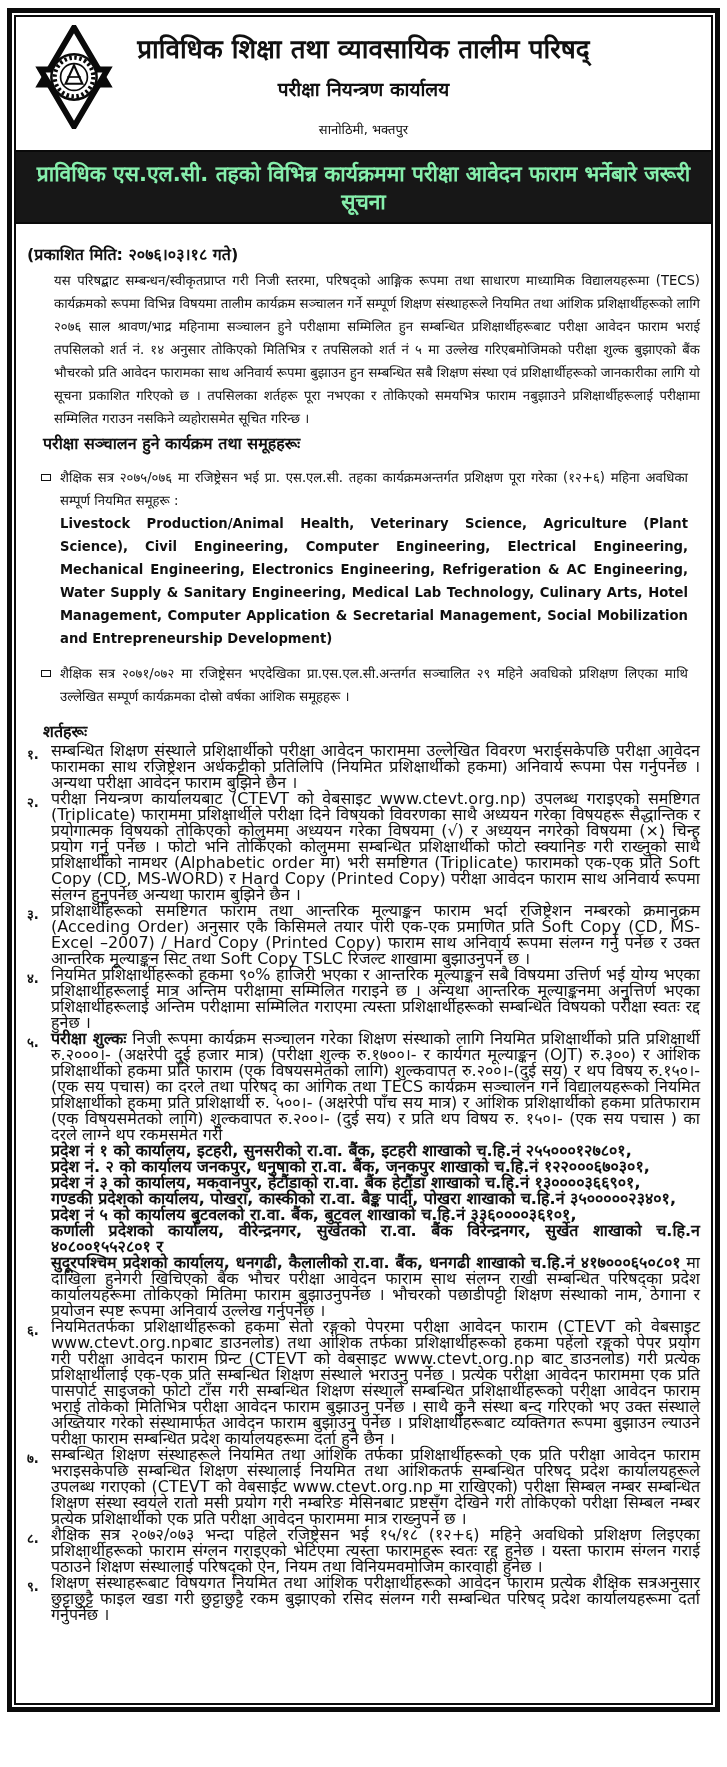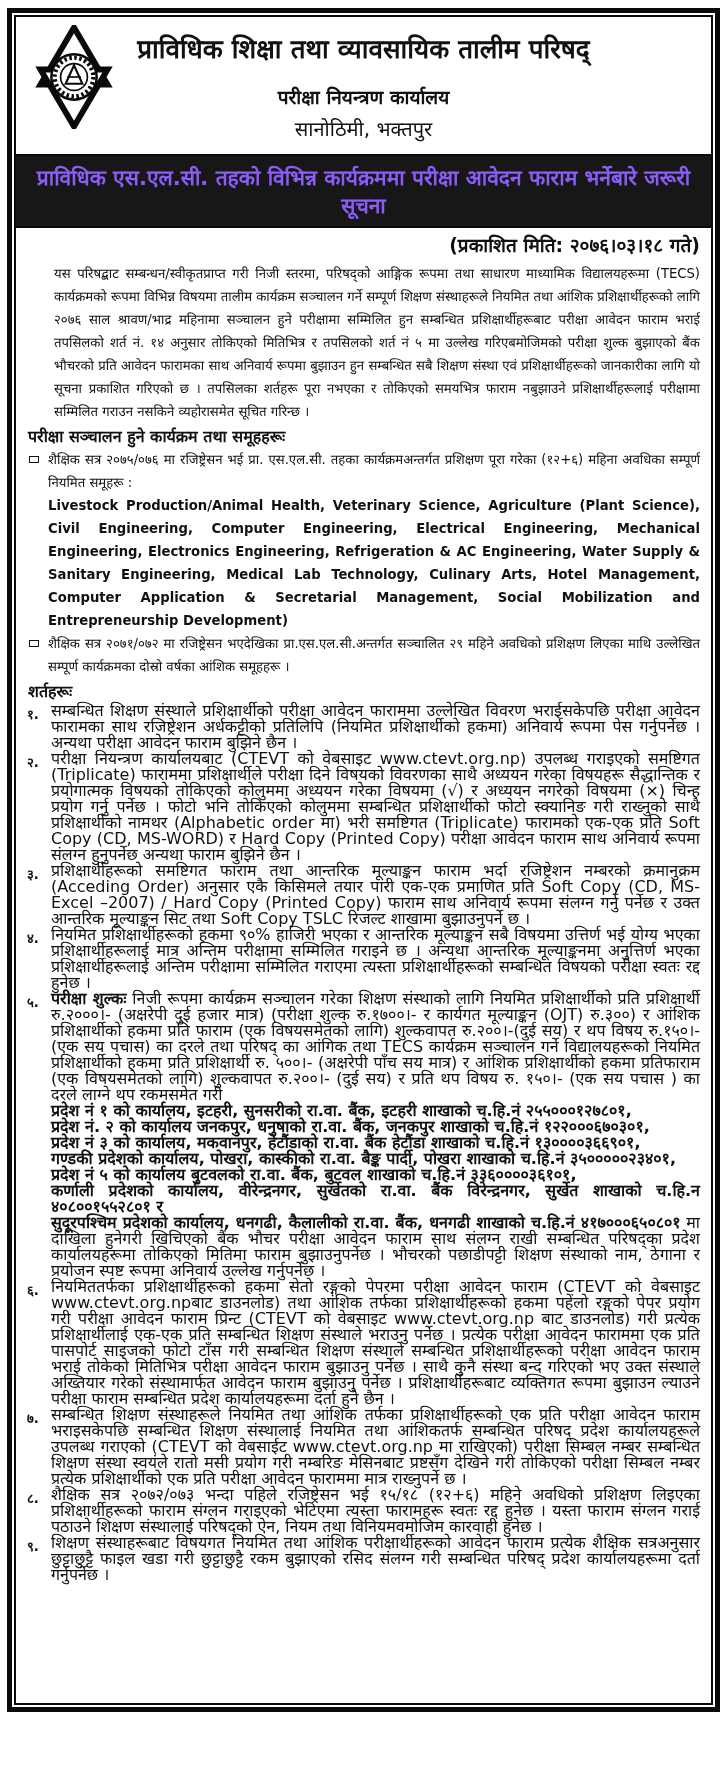--- a/index.html
+++ b/index.html
@@ -25,47 +25,47 @@
   .header {
     position:relative;
     padding:14px 12px 6px;
   }
   .logo {
     position:absolute; left:16px; top:8px;
     width:84px; height:104px;
   }
   .head-lines { text-align:center; padding:2px 90px 0; }
   .h-line1 { font-size:26px; font-weight:bold; line-height:1.25; }
-  .h-line2 { font-size:19px; font-weight:bold; margin-top:18px; }
-  .h-line3 { font-size:20px; margin-top:5px; }
+  .h-line2 { font-size:19px; font-weight:bold; margin-top:10px; }
+  .h-line3 { font-size:13px; margin-top:18px; }
   .banner {
     background:#171717;
-    color:#8b5cf6;
+    color:#86efac;
     font-weight:bold;
     font-size:21px;
     text-align:center;
     padding:7px 4px;
     border-top:2px solid #0a0a0a;
     border-bottom:2px solid #0a0a0a;
     margin-top:6px;
   }
   .body-area { padding:4px 11px 0; }
-  .published { text-align:right; font-weight:bold; font-size:19px; margin:0 0 4px; }
+  .published { text-align:left; font-weight:bold; font-size:16px; margin:15px 0 4px; }
   .para {
     font-size:13.2px;
     line-height:23px;
     text-align:justify;
     margin-left:27px;
   }
   .sec-head {
     font-size:16px;
     font-weight:bold;
-    margin:2px 1px 1px;
+    margin:2px 16px 1px;
   }
-  .prog-item { display:flex; margin:0; }
+  .prog-item { display:flex; margin:12px; }
   .prog-marker {
     flex:0 0 10px;
     width:7px; height:7px;
     border:1.4px solid #111;
     margin:8px 9px 0 2px;
   }
   .prog-body { flex:1; font-size:13.2px; line-height:23px; text-align:justify; }
   .terms { margin-top:1px; }
   .term { display:flex; }
   .t-num {

